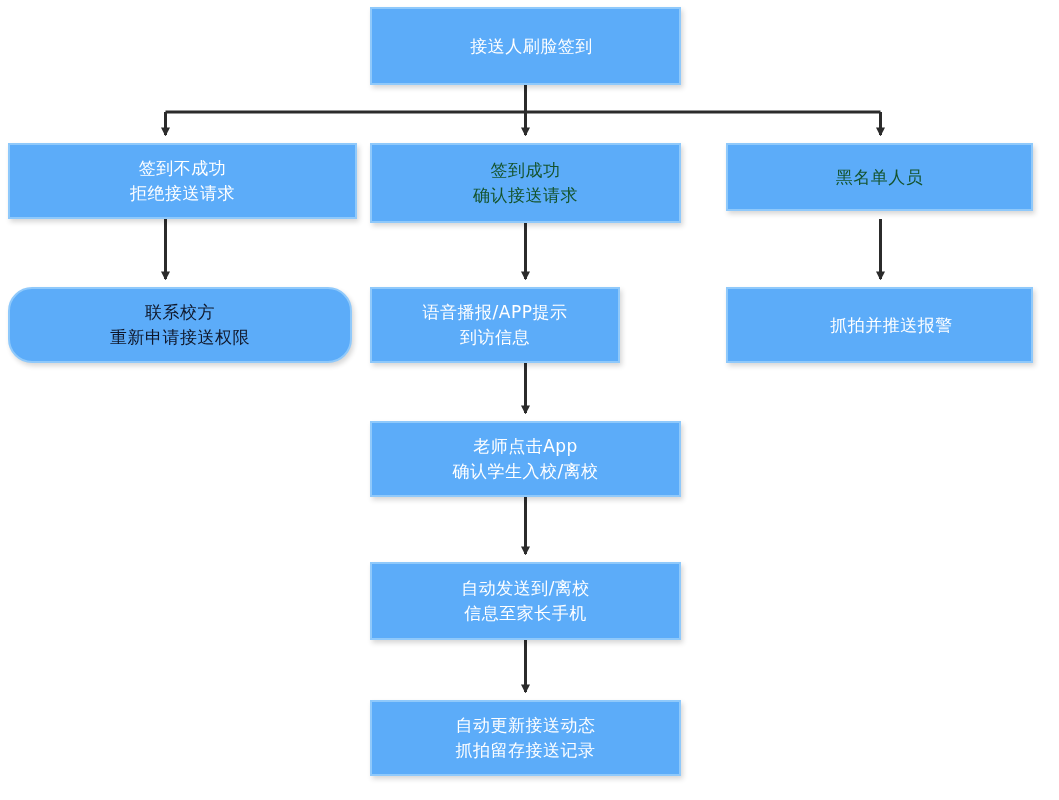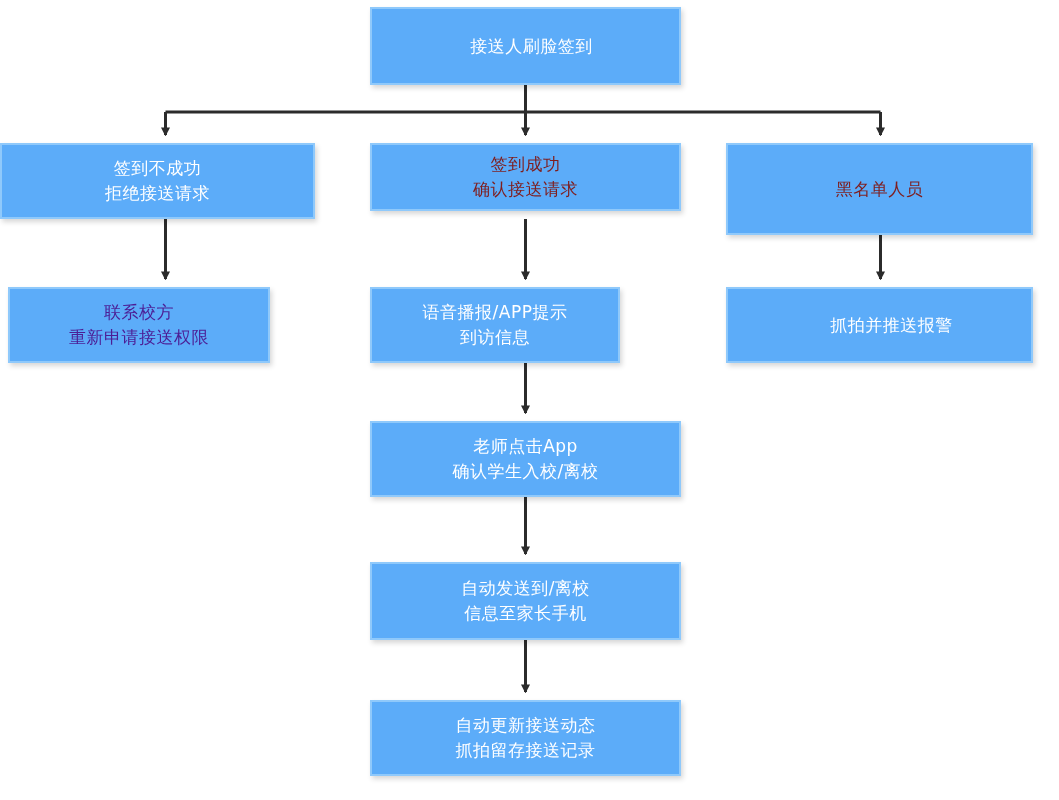--- a/index.html
+++ b/index.html
@@ -97,35 +97,35 @@
     </g>
     <g>
       <path d="M 525.5 640 L 525.5 692" stroke="#2b2b2b" stroke-width="3" fill="none" marker-end="url(#arrowhead)"></path>
     </g>
   </svg>
 
   <div class="node" style="left: 370px; top: 7px; width: 311px; height: 78px; background: rgb(92, 172, 249); border-color: rgb(143, 201, 251); color: rgb(255, 255, 255); padding-left: 12px;">
     <span class="node-label">接送人刷脸签到</span>
   </div>
 
-  <div class="node" style="left: 0; top: 143px; width: 315px; height: 76px; background: rgb(92, 172, 249); border-color: rgb(143, 201, 251); color: rgb(255, 255, 255);">
+  <div class="node" style="left: 8px; top: 143px; width: 349px; height: 76px; background: rgb(92, 172, 249); border-color: rgb(143, 201, 251); color: rgb(255, 255, 255);">
     <span class="node-label">签到不成功
 拒绝接送请求</span>
   </div>
 
-  <div class="node" style="left: 370px; top: 143px; width: 311px; height: 68px; background: rgb(92, 172, 249); border-color: rgb(143, 201, 251); color: #7f1d1d;">
+  <div class="node" style="left: 370px; top: 143px; width: 311px; height: 80px; background: rgb(92, 172, 249); border-color: rgb(143, 201, 251); color: #14532d;">
     <span class="node-label">签到成功
 确认接送请求</span>
   </div>
 
-  <div class="node" style="left: 726px; top: 143px; width: 307px; height: 92px; background: rgb(92, 172, 249); border-color: rgb(143, 201, 251); color: #7f1d1d;">
+  <div class="node" style="left: 726px; top: 143px; width: 307px; height: 68px; background: rgb(92, 172, 249); border-color: rgb(143, 201, 251); color: #14532d;">
     <span class="node-label">黑名单人员</span>
   </div>
 
-  <div class="node" style="left: 8px; top: 287px; width: 262px; height: 76px; background: rgb(92, 172, 249); border-color: rgb(143, 201, 251); color: #4c1d95;">
+  <div class="node" style="left: 8px; top: 287px; width: 344px; height: 76px; background: rgb(92, 172, 249); border-color: rgb(143, 201, 251); color: #0f172a; border-radius: 24px;">
     <span class="node-label">联系校方
 重新申请接送权限</span>
   </div>
 
   <div class="node" style="left: 370px; top: 287px; width: 250px; height: 76px; background: rgb(92, 172, 249); border-color: rgb(143, 201, 251); color: rgb(255, 255, 255);">
     <span class="node-label">语音播报/APP提示
 到访信息</span>
   </div>
 
   <div class="node" style="left: 726px; top: 287px; width: 307px; height: 76px; background: rgb(92, 172, 249); border-color: rgb(143, 201, 251); color: rgb(255, 255, 255); padding-left: 24px;">

